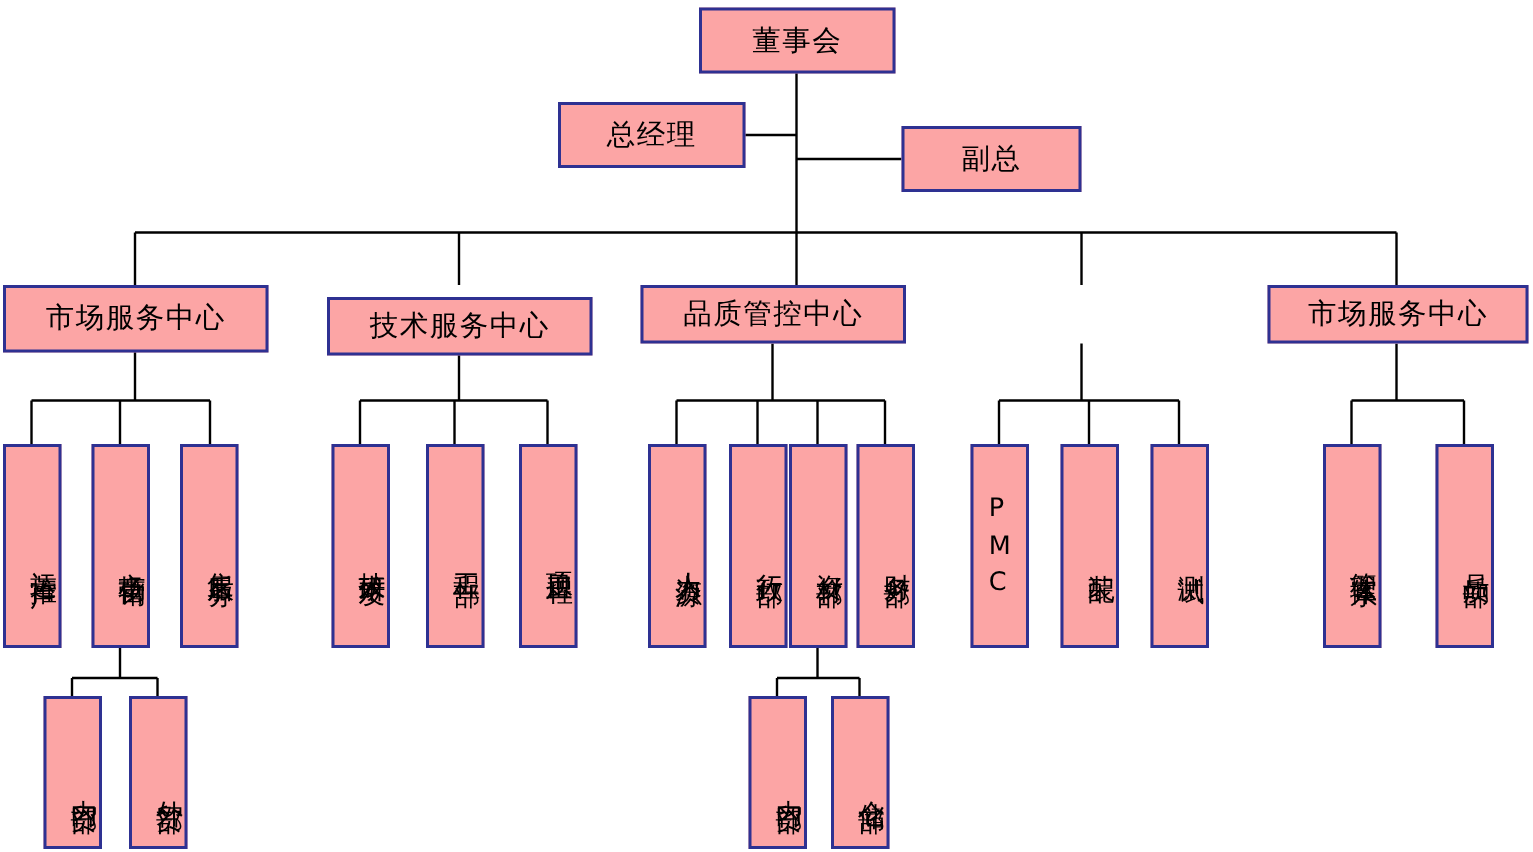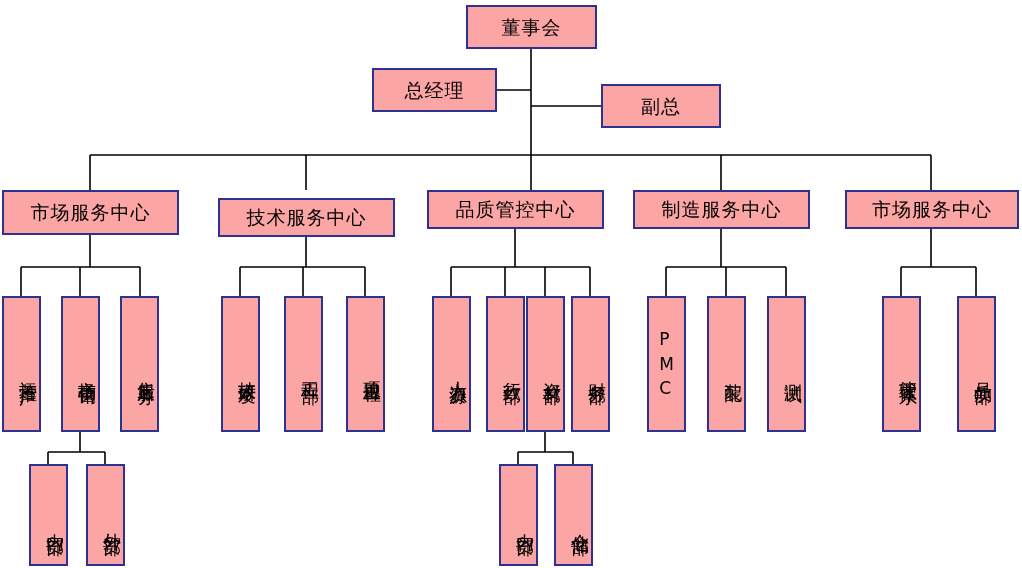--- a/index.html
+++ b/index.html
@@ -141,23 +141,20 @@
   </div>
 
   <div class="node h" style="left:218px;top:198px;width:177px;height:39px;">
     <span>技术服务中心</span>
   </div>
 
   <div class="node h" style="left:427px;top:190px;width:177px;height:39px;">
     <span>品质管控中心</span>
   </div>
 
-  <div class="node h" style="left:633px;top:190px;width:177px;height:39px;">
-    <span>制造服务中心</span>
-  </div>
 
   <div class="node h" style="left:845px;top:190px;width:174px;height:39px;">
     <span>市场服务中心</span>
   </div>
 
   <div class="node v" style="left:2px;top:296px;width:39px;height:136px;">
     <span>运营推广</span>
   </div>
 
   <div class="node v" style="left:61px;top:296px;width:39px;height:136px;">

